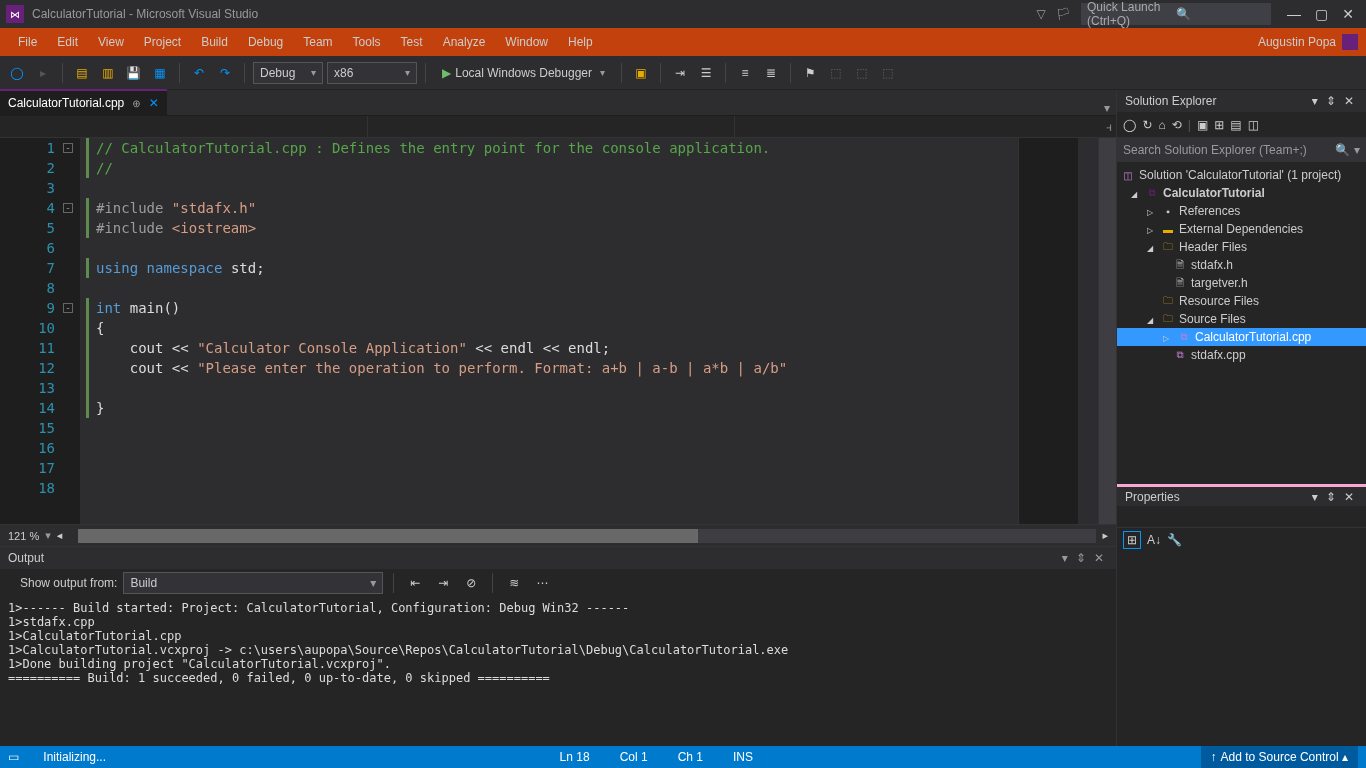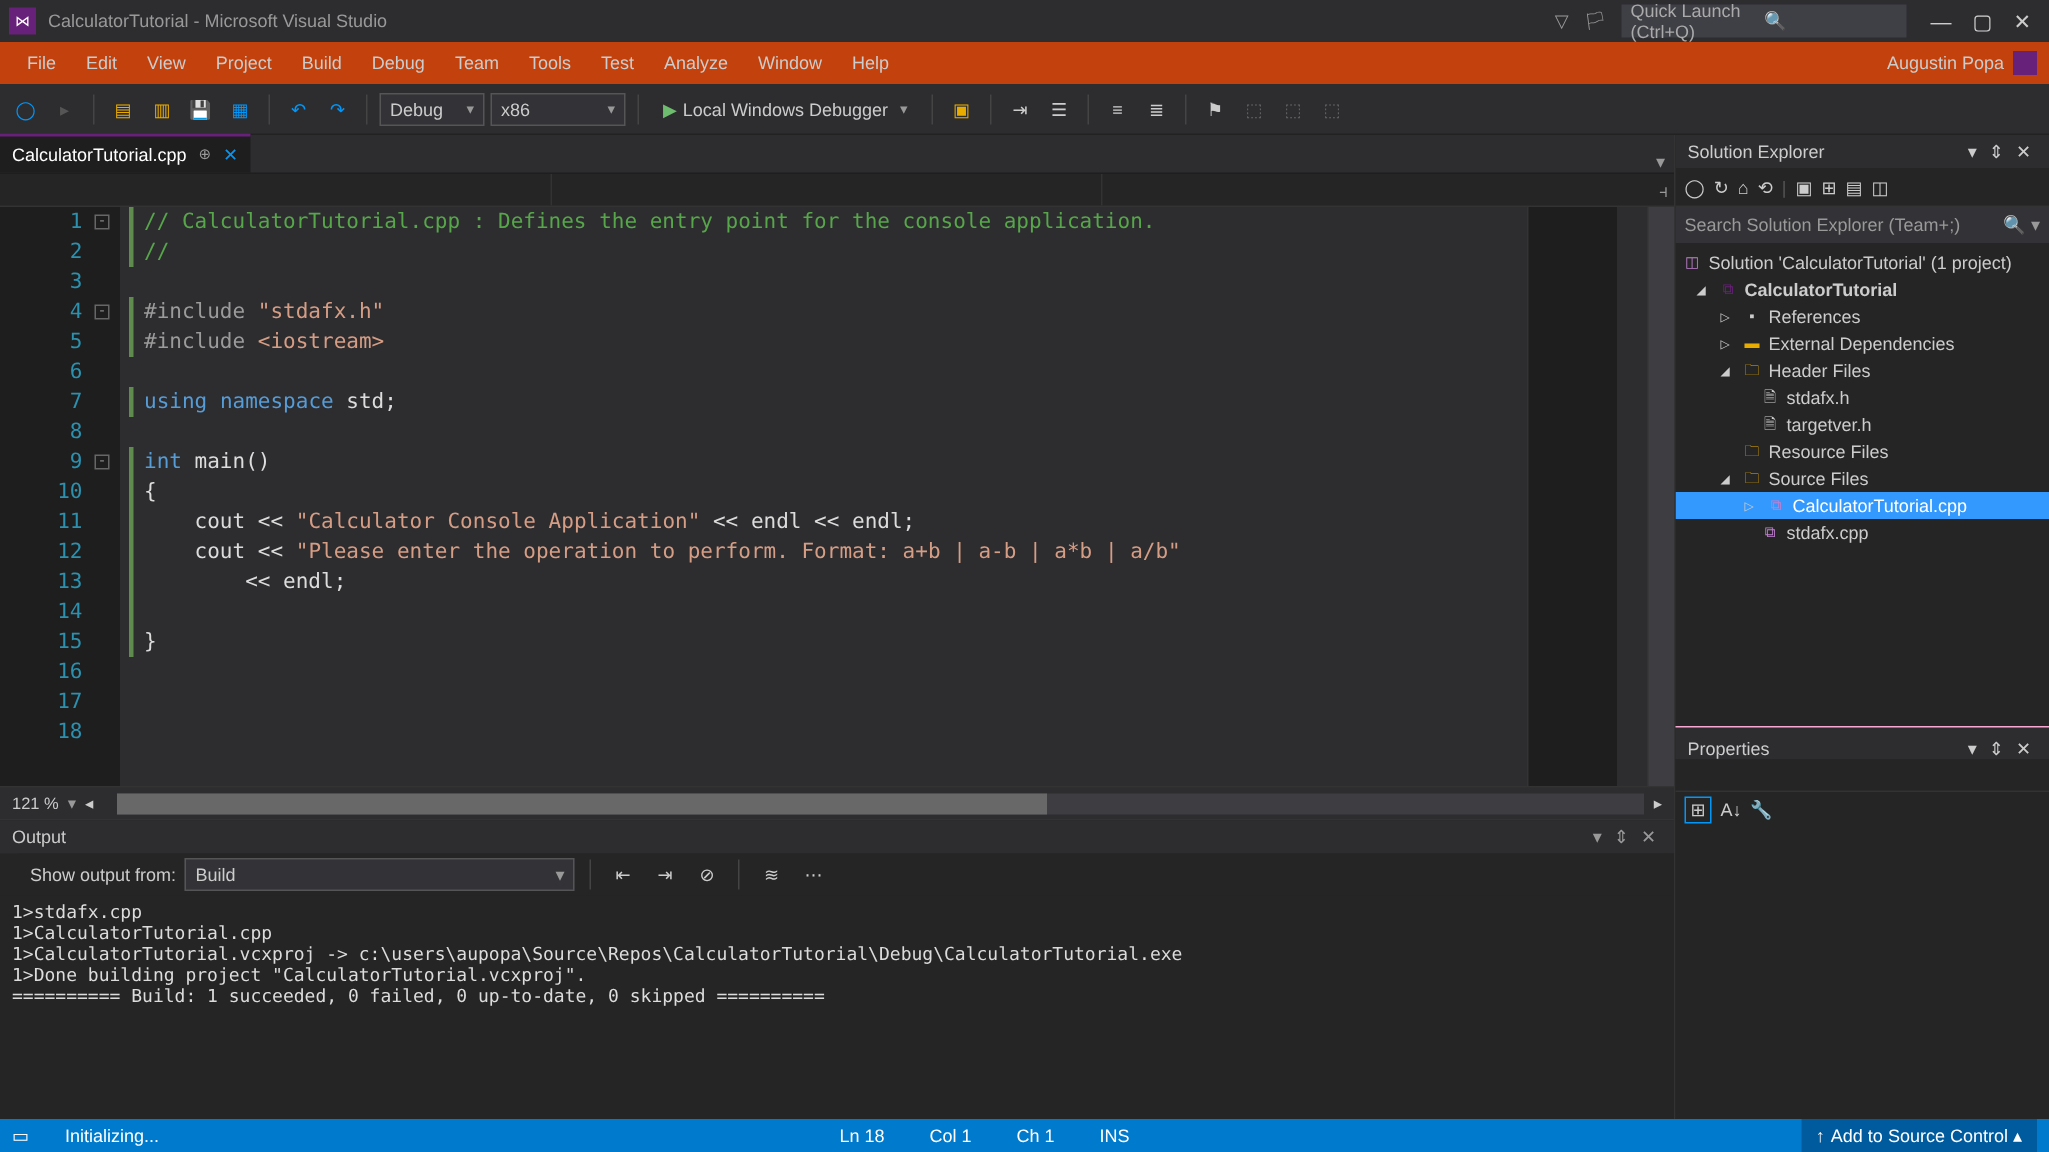--- a/index.html
+++ b/index.html
@@ -60,21 +60,21 @@
 .soln-toolbar { height:26px; display:flex; align-items:center; padding:0 6px; gap:6px; border-bottom:1px solid #333; }
 .soln-toolbar .ic { color:#ccc; font-size:12px; }
 .soln-search { height:24px; background:#333337; margin:0; display:flex; align-items:center; padding:0 6px; color:#999; font-size:12px; }
 .tree { padding:4px 0; font-size:12px; color:#ccc; flex:1; overflow:auto; }
 .tree-item { display:flex; align-items:center; height:18px; padding:0 4px; gap:4px; cursor:pointer; }
 .tree-item.sel { background:#3399ff; color:#fff; }
 .tree-item .arrow { width:10px; color:#ccc; font-size:10px; }
 .tree-item .arrow.open::before { content:"◢"; font-size:8px;}
 .tree-item .arrow.close::before { content:"▷"; font-size:8px;}
 .tree-ic { width:14px; height:14px; display:inline-flex; align-items:center; justify-content:center; font-size:10px; }
-.props-head { height:22px; background:#2d2d30; display:flex; align-items:flex-end; padding:0 8px; color:#ccc; border-top:1px solid #f9a8d4; }
+.props-head { height:22px; background:#2d2d30; display:flex; align-items:center; padding:0 8px; color:#ccc; border-top:3px solid #f9a8d4; }
 .props-head .t { flex:1; }
 .props-body { height:240px; background:#252526; }
 .props-toolbar { height:24px; display:flex; align-items:center; gap:6px; padding:0 6px; }
 .status-bar { height:22px; background:#007acc; color:#fff; display:flex; align-items:center; padding:0 8px; font-size:12px; gap:18px; }
 .status-bar .spacer { flex:1; }
 .status-bar .cell { padding:0 6px; }
 .left-zone { display:flex; flex-direction:column; flex:1; min-width:0; }
 </style>
 </head>
 <body>
@@ -203,21 +203,20 @@
           <div class="code-line" style="position: relative;"><span style="padding-left: 10px;"></span></div>
           <div class="code-line" style="position: relative;"><div class="margin-bar" style="height: 20px;"></div><span style="padding-left: 10px;"><span class="c-inc">#include </span><span class="c-str">"stdafx.h"</span></span></div>
           <div class="code-line" style="position: relative;"><div class="margin-bar" style="height: 20px;"></div><span style="padding-left: 10px;"><span class="c-inc">#include </span><span class="c-str">&lt;iostream&gt;</span></span></div>
           <div class="code-line" style="position: relative;"><span style="padding-left: 10px;"></span></div>
           <div class="code-line" style="position: relative;"><div class="margin-bar" style="height: 20px;"></div><span style="padding-left: 10px;"><span class="c-kw">using</span> <span class="c-kw">namespace</span> std;</span></div>
           <div class="code-line" style="position: relative;"><span style="padding-left: 10px;"></span></div>
           <div class="code-line" style="position: relative;"><div class="margin-bar" style="height: 20px;"></div><span style="padding-left: 10px;"><span class="c-kw">int</span> main()</span></div>
           <div class="code-line" style="position: relative;"><div class="margin-bar" style="height: 20px;"></div><span style="padding-left: 10px;">{</span></div>
           <div class="code-line" style="position: relative;"><div class="margin-bar" style="height: 20px;"></div><span style="padding-left: 10px;">    cout &lt;&lt; <span class="c-str">"Calculator Console Application"</span> &lt;&lt; endl &lt;&lt; endl;</span></div>
           <div class="code-line" style="position: relative;"><div class="margin-bar" style="height: 20px;"></div><span style="padding-left: 10px;">    cout &lt;&lt; <span class="c-str">"Please enter the operation to perform. Format: a+b | a-b | a*b | a/b"</span></span></div>
-          <div class="code-line" style="position: relative;"><div class="margin-bar" style="height: 20px;"></div><span style="padding-left: 10px;">        &lt;&lt; endl;</span></div>
           <div class="code-line" style="position: relative;"><div class="margin-bar" style="height: 20px;"></div><span style="padding-left: 10px;"></span></div>
           <div class="code-line" style="position: relative;"><div class="margin-bar" style="height: 20px;"></div><span style="padding-left: 10px;">}</span></div>
           <div class="code-line" style="position: relative;"><span style="padding-left: 10px;"></span></div>
           <div class="code-line" style="position: relative;"><span style="padding-left: 10px;"></span></div>
         </div>
       <div class="minimap"></div>
       <div class="vscroll"></div>
     </div>
 
     <div class="editor-foot">
@@ -244,20 +243,21 @@
           </div>
         <div class="tb-sep"></div>
         <div class="tb-btn">⇤</div>
         <div class="tb-btn">⇥</div>
         <div class="tb-btn">⊘</div>
         <div class="tb-sep"></div>
         <div class="tb-btn">≋</div>
         <div class="tb-btn">⋯</div>
       </div>
       <div class="output-body" id="output-body">
+          <div>1&gt;------ Build started: Project: CalculatorTutorial, Configuration: Debug Win32 ------</div>
           <div>1&gt;stdafx.cpp</div>
           <div>1&gt;CalculatorTutorial.cpp</div>
           <div>1&gt;CalculatorTutorial.vcxproj -&gt; c:\users\aupopa\Source\Repos\CalculatorTutorial\Debug\CalculatorTutorial.exe</div>
           <div>1&gt;Done building project "CalculatorTutorial.vcxproj".</div>
           <div>========== Build: 1 succeeded, 0 failed, 0 up-to-date, 0 skipped ==========</div>
         </div>
     </div>
   </div>
 
   <div class="side-col">

